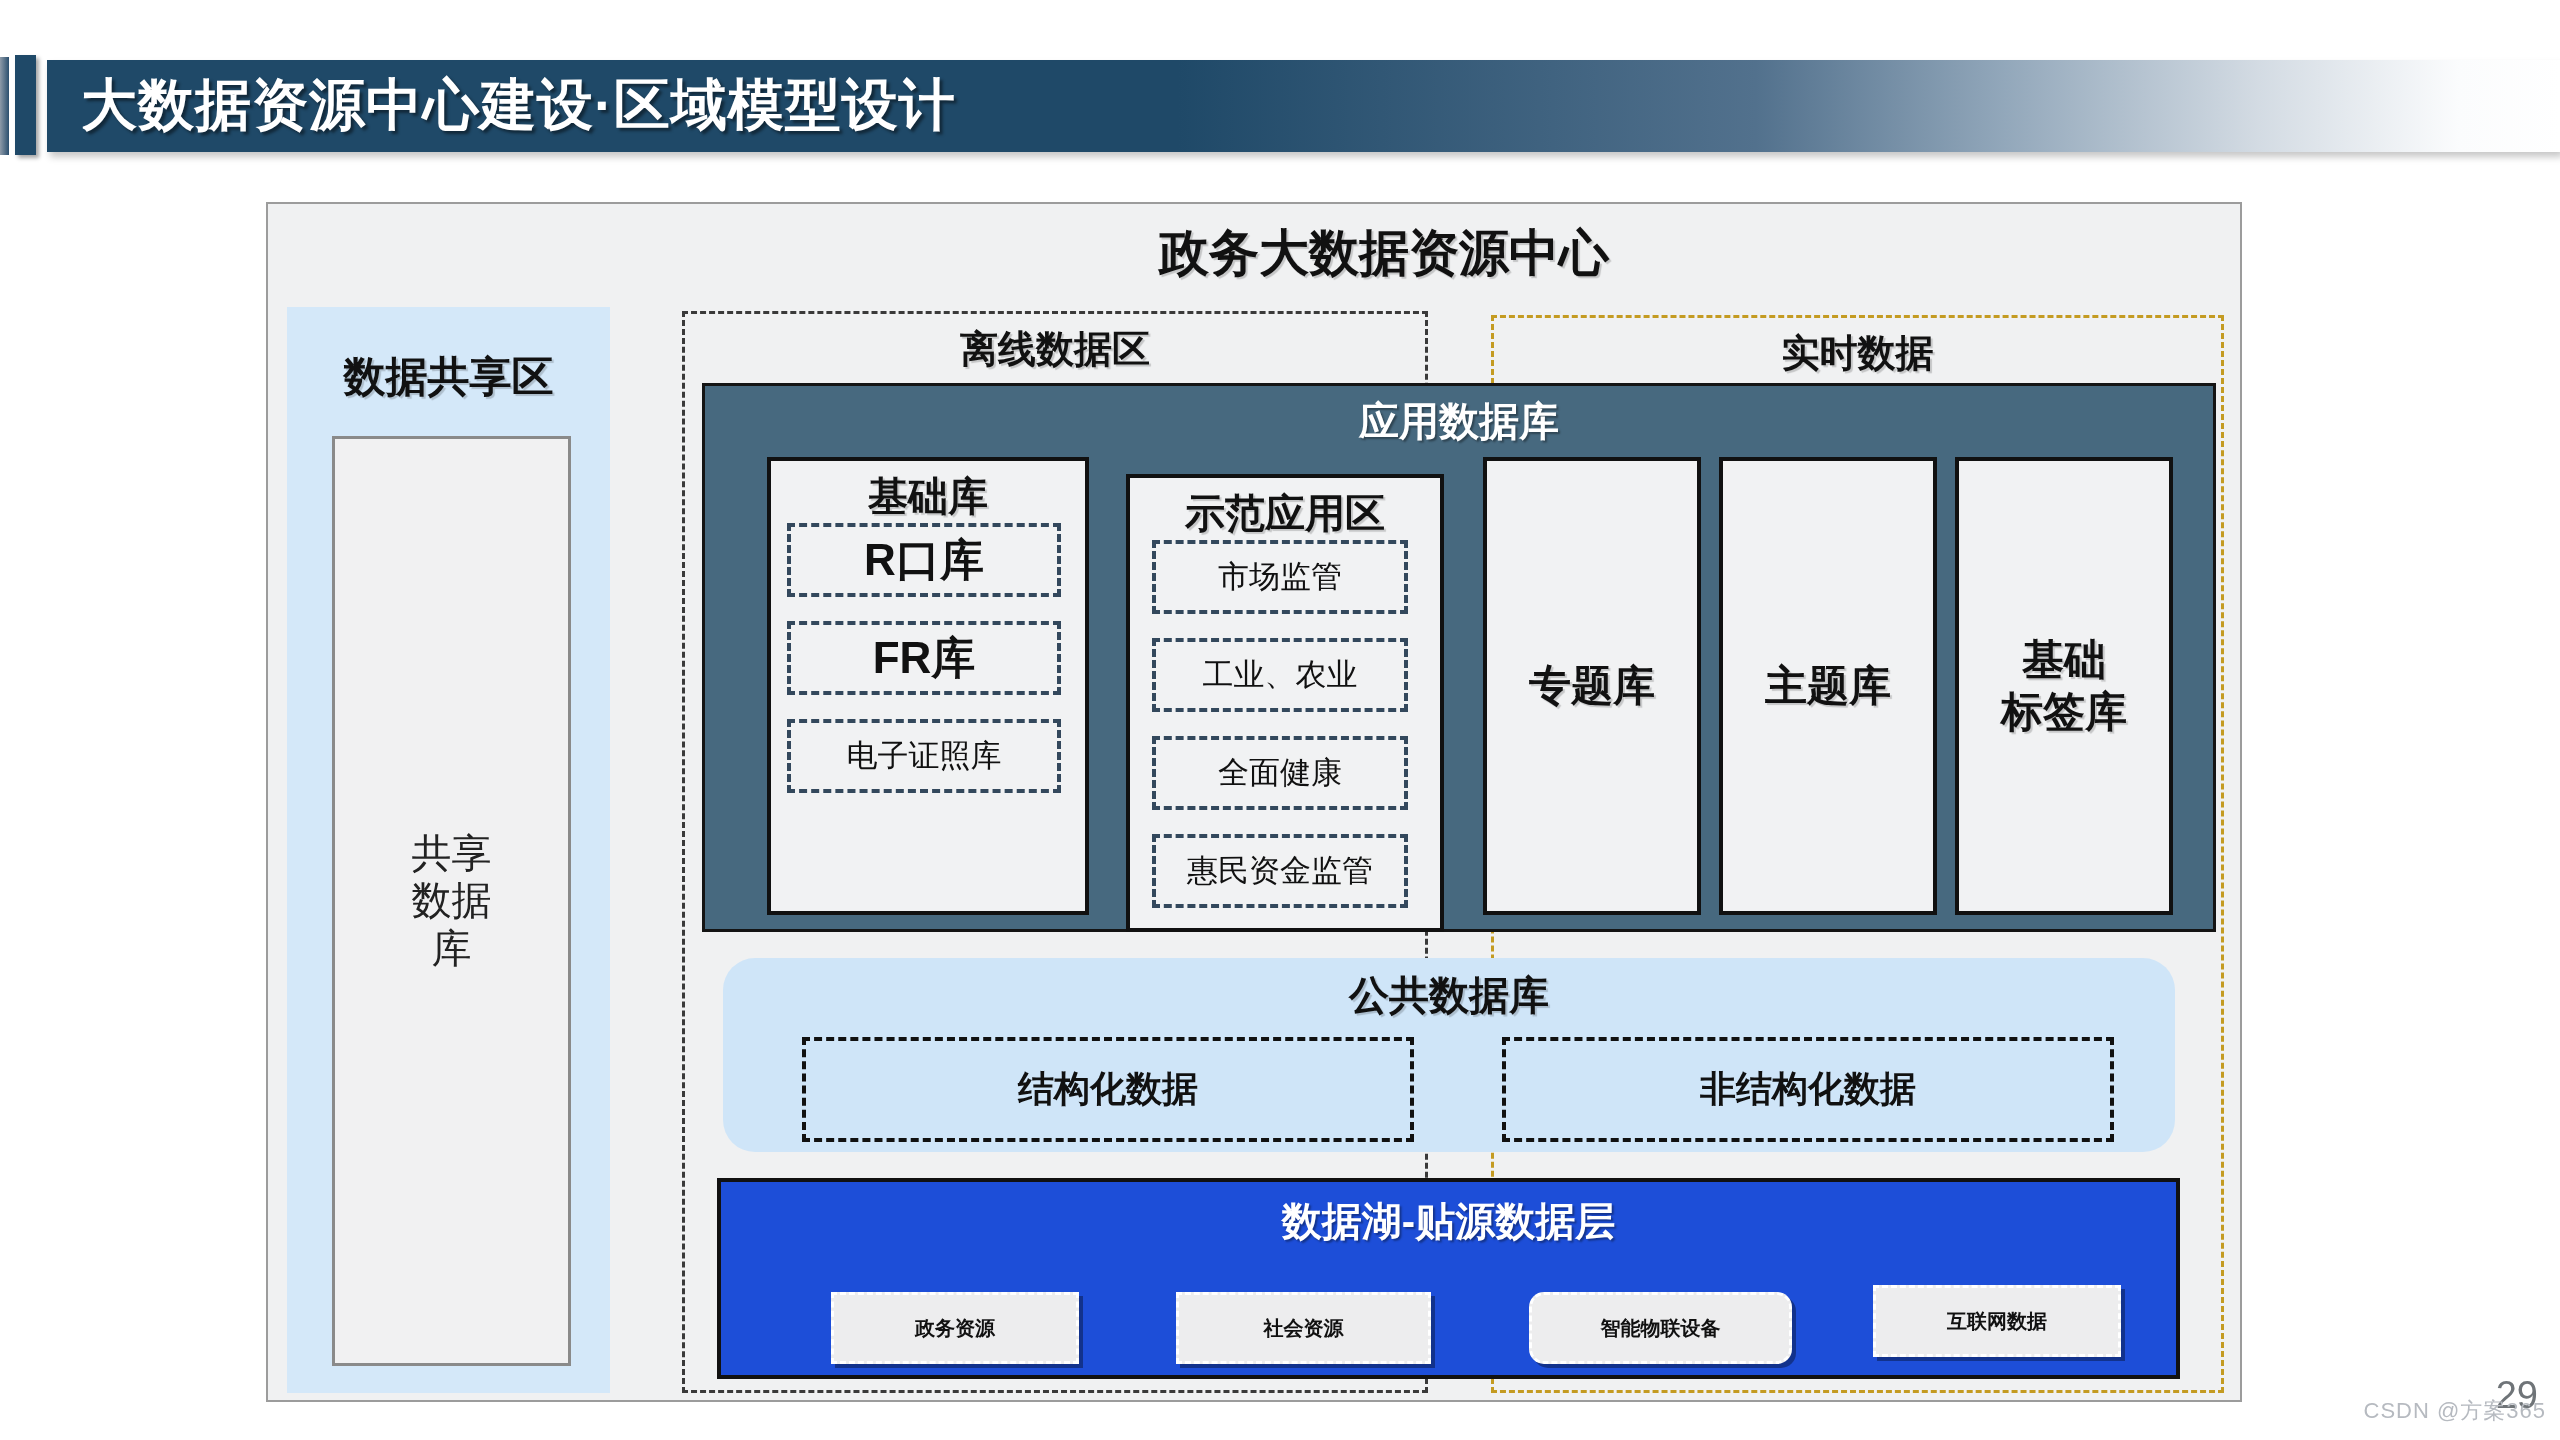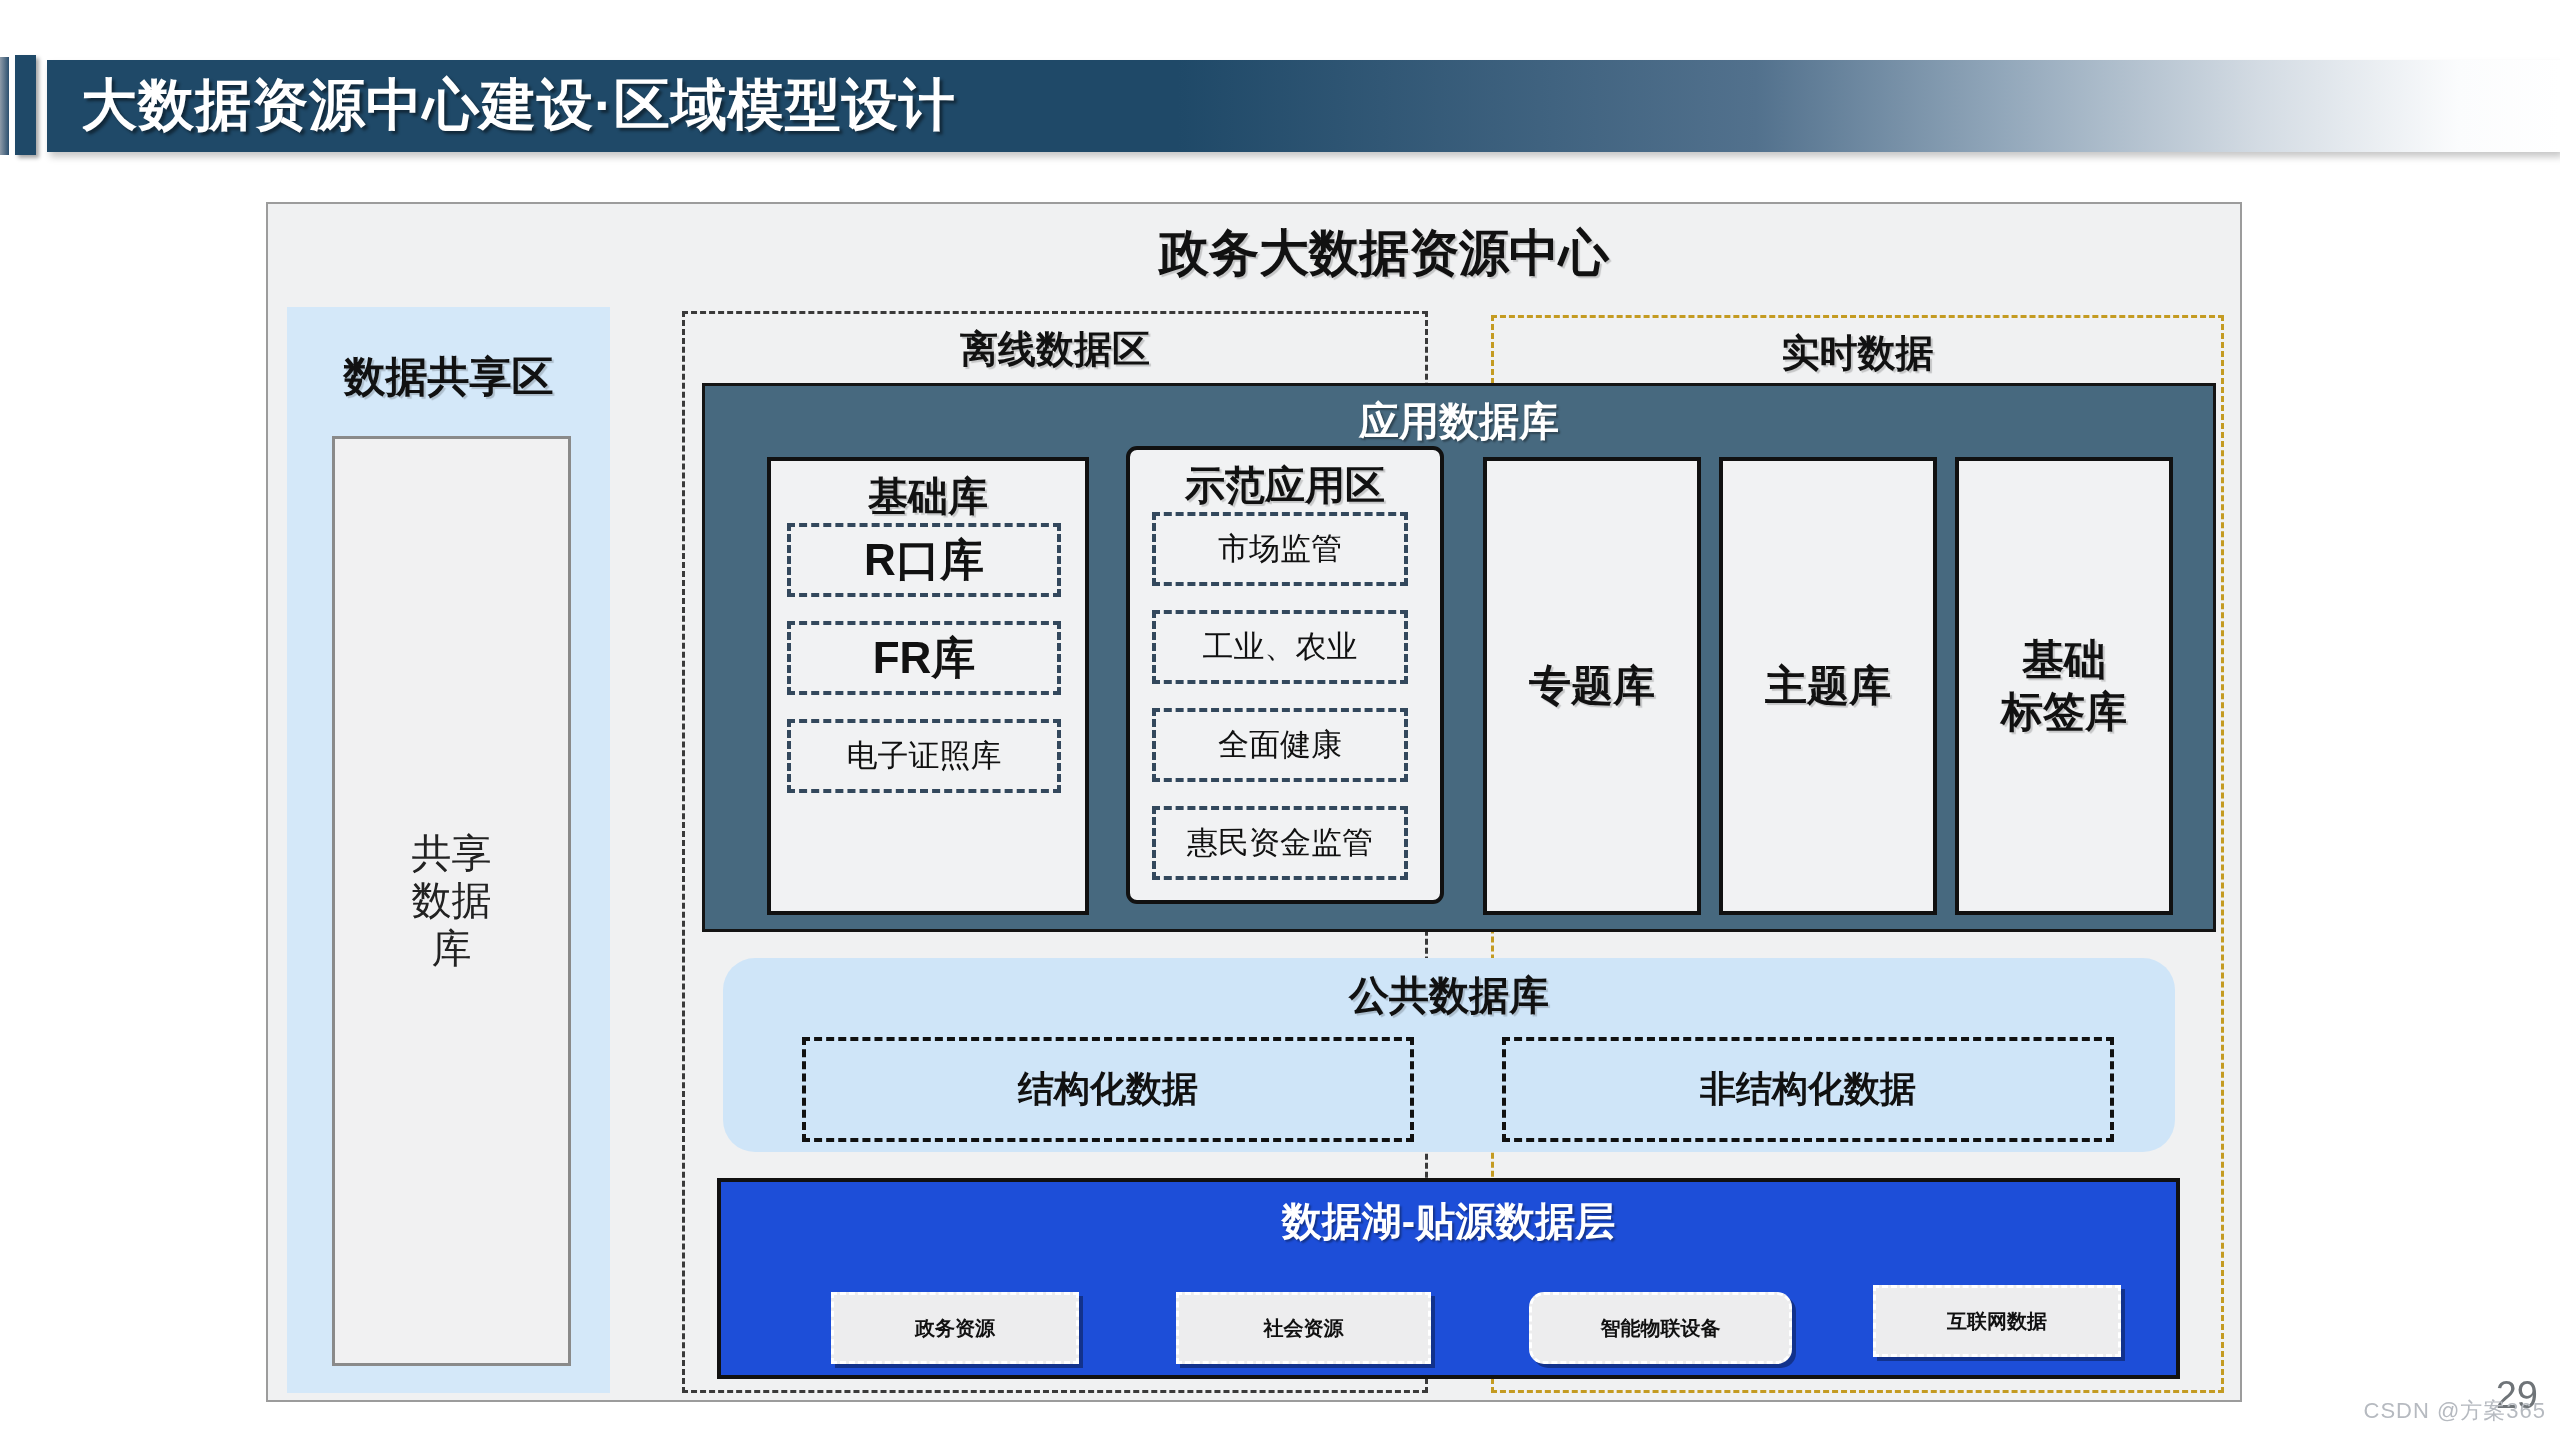--- a/index.html
+++ b/index.html
@@ -43,21 +43,21 @@
   .realtime-zone{left:1223px;top:111px;width:727px;height:1072px;border:3px dashed #c49b22;}
   .zone-label{left:0;right:0;top:10px;text-align:center;font-size:38px;font-weight:bold;color:#111;
     text-shadow:2px 2px 1px rgba(0,0,0,.18);}
 
   
   .app-db{left:434px;top:179px;width:1496px;height:543px;background:#47697f;border:3px solid #141414;padding-left:12px;}
   .app-db-title{left:0;right:0;top:8px;text-align:center;font-size:40px;font-weight:bold;color:#ffffff;
     text-shadow:2px 2px 2px rgba(0,0,0,.35);}
   .panel{background:#f1f2f3;border:4px solid #111;}
   .lib-panel{left:62px;top:71px;width:314px;height:450px;}
-  .demo-panel{left:421px;top:60px;width:310px;height:450px;border-radius:11px;}
+  .demo-panel{left:421px;top:88px;width:310px;height:450px;}
   .panel-title{left:0;right:0;top:8px;text-align:center;font-size:40px;font-weight:bold;color:#111;
     text-shadow:2px 2px 1px rgba(0,0,0,.18);}
   .d-item{border:4px dashed #33485c;background:transparent;color:#111;}
   .lib-panel .d-item{left:16px;width:266px;height:66px;}
   .demo-panel .d-item{left:22px;width:248px;height:66px;}
   .di-1{top:62px;} .di-2{top:160px;} .di-3{top:258px;} .di-4{top:356px;}
   .d-big{font-size:44px;font-weight:bold;}
   .d-reg{font-size:31px;}
   .col{top:71px;width:210px;height:450px;background:#f1f2f3;border:4px solid #111;
     font-size:42px;font-weight:bold;color:#111;line-height:1.25;text-shadow:2px 2px 1px rgba(0,0,0,.18);}

